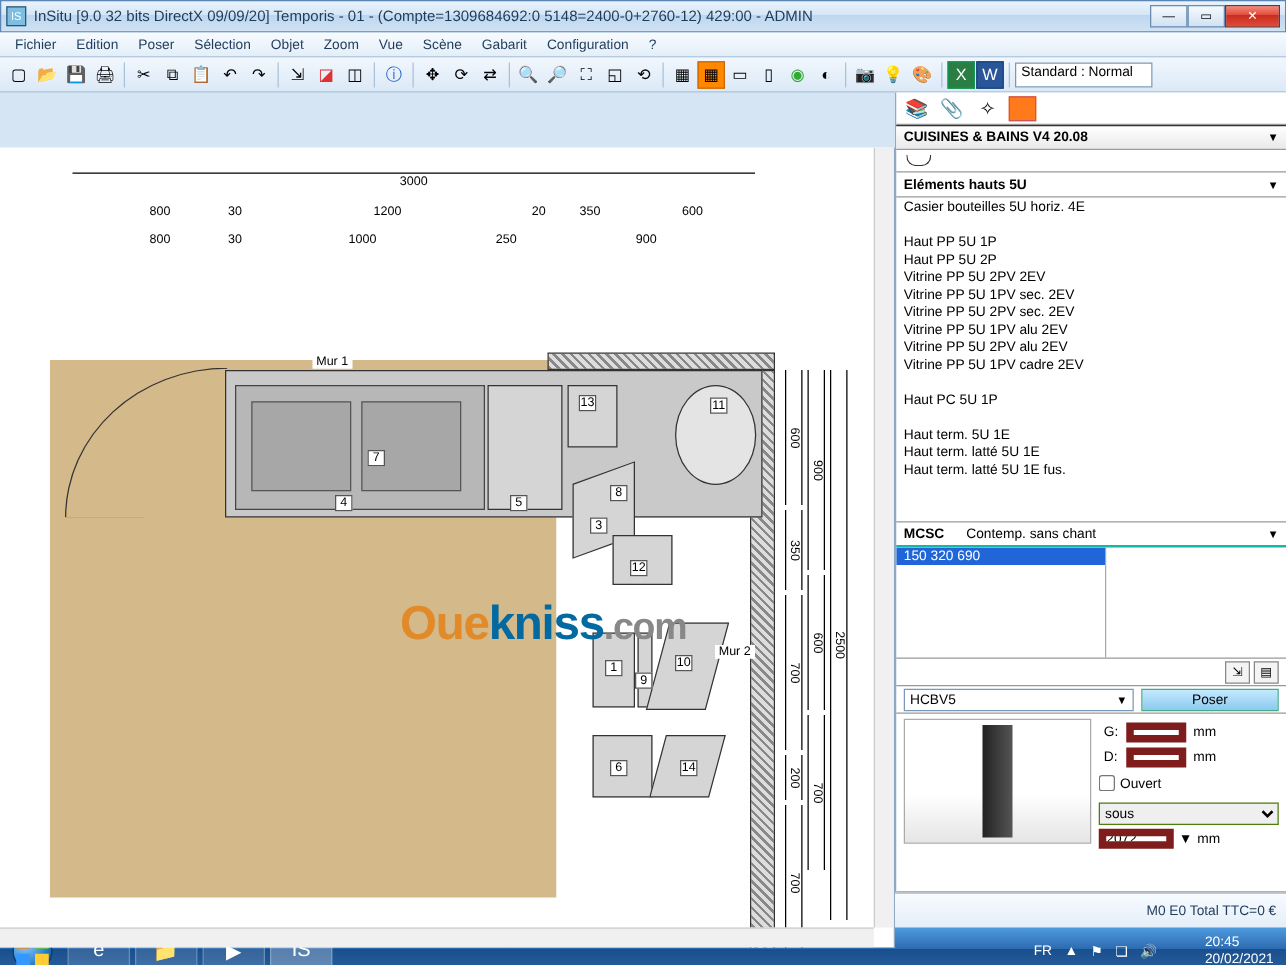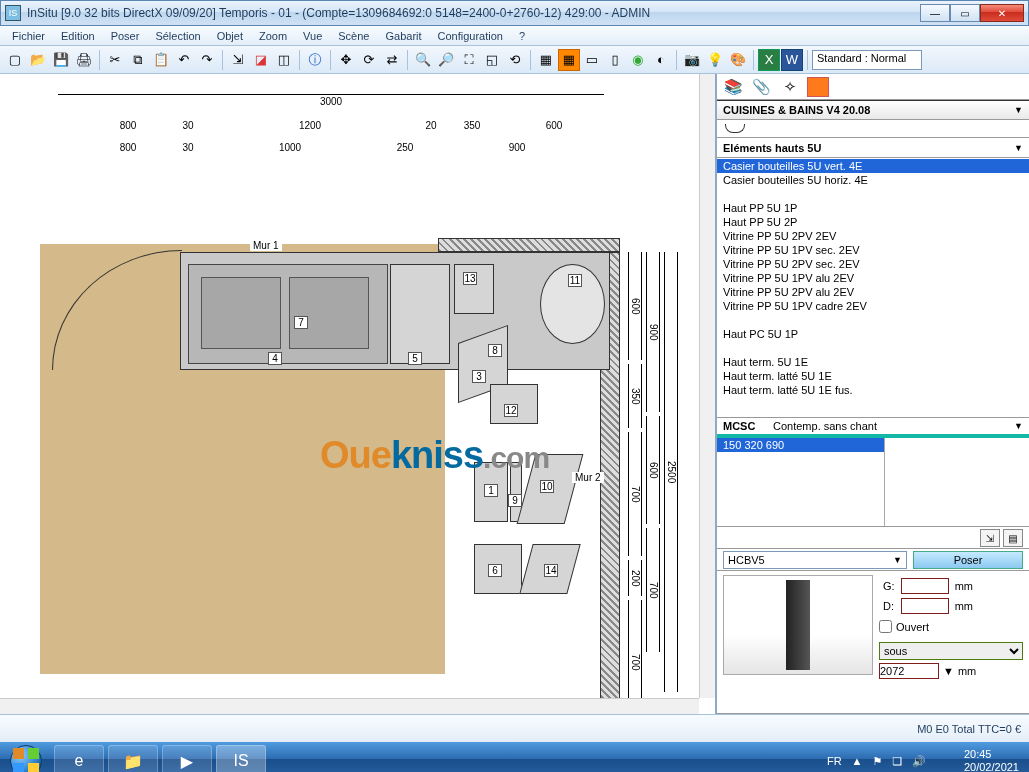--- a/index.html
+++ b/index.html
@@ -20,21 +20,21 @@
 
 .toolbar { height: 28px; background: linear-gradient(#f2f7fd,#dbe9f7); border-bottom: 1px solid #a9c2dc; display: flex; align-items: center; padding: 0 4px; gap: 1px; }
 .tb-btn { width: 22px; height: 22px; border: 1px solid transparent; display: flex; align-items: center; justify-content: center; cursor: default; font-size: 13px; }
 .tb-sep { width: 1px; height: 20px; background: #a9c2dc; margin: 0 3px; }
 .tb-combo { width: 110px; height: 20px; border: 1px solid #7a99b8; background: #fff; padding: 1px 4px; font-size: 11px; }
 
 
 .main { display: flex; height: 640px; }
 
 
-.canvas-wrap { width: 716px; height: 640px; background: #fff; position: relative; border-right: 1px solid #8fa9c4; overflow: hidden; }
+.canvas-wrap { width: 716px; height: 640px; background: #fff; position: relative; border-right: 1px solid #8fa9c4; overflow: hidden; margin-top: 44px; }
 .canvas-wrap .scroll-v { position: absolute; right: 0; top: 0; bottom: 16px; width: 16px; background: #f0f0f0; border-left: 1px solid #ccc; }
 .canvas-wrap .scroll-h { position: absolute; left: 0; right: 16px; bottom: 0; height: 16px; background: #f0f0f0; border-top: 1px solid #ccc; }
 .plan { position: absolute; left: 10px; top: 10px; right: 20px; bottom: 20px; }
 .floor { position: absolute; left: 30px; top: 160px; width: 405px; height: 430px; background: #d4b98a; }
 .wall-top { position: absolute; left: 170px; top: 168px; width: 430px; height: 118px; background: #c9c9c9; border: 1px solid #333; }
 .sink { position: absolute; left: 178px; top: 180px; width: 200px; height: 100px; background: #b7b7b7; border: 1px solid #444; }
 .sink::before { content:""; position:absolute; left:12px; top:12px; width:78px; height:70px; background:#a7a7a7; border:1px solid #555; }
 .sink::after  { content:""; position:absolute; left:100px; top:12px; width:78px; height:70px; background:#a7a7a7; border:1px solid #555; }
 .cab { position: absolute; background: #d5d5d5; border: 1px solid #333; }
 .cab.c5  { left:380px; top:180px; width:60px; height:100px; }
@@ -67,21 +67,21 @@
 .rp-hdr { height: 20px; background: linear-gradient(#fff,#e9e9e9); border-top: 1px solid #333; border-bottom:1px solid #999; padding: 2px 6px; font-weight: bold; display:flex; align-items:center; }
 .rp-hdr .dd { margin-left:auto; font-size:9px;}
 .rp-deco { height:18px; border-bottom:1px solid #999; position:relative; }
 .rp-deco::before{ content:""; position:absolute; left:8px; top:4px; width:18px; height:8px; border:1px solid #333; border-top:none; border-radius:0 0 8px 8px;}
 .rp-combo { height: 20px; border-bottom:1px solid #999; padding:2px 6px; font-weight:bold; display:flex; align-items:center;}
 .rp-combo .dd{margin-left:auto; font-size:9px;}
 .rp-list { flex:0 0 260px; overflow-y:auto; font-size:11px; line-height:14px; padding:1px 0; border-bottom:1px solid #999;}
 .rp-list .item { padding: 0 6px; white-space:nowrap; }
 .rp-list .item.sel { background: #2066d8; color: #fff; }
 .rp-list .spacer { height: 14px; }
-.rp-style { height:20px; display:flex; align-items:center; padding:2px 6px; border-bottom:4px solid #14b8a6;justify-content:space-between;}
+.rp-style { height:20px; display:flex; align-items:center; padding:2px 6px; border-bottom:2px solid #14b8a6;justify-content:space-between;}
 .rp-style .lbl{font-weight:bold; width:50px;}
 .rp-style .dd{margin-left:auto; font-size:9px;}
 .rp-dims { display:flex; border-bottom:1px solid #999;}
 .rp-dims .dimlist { width:168px; height:88px; border-right:1px solid #aaa; overflow-y:scroll; }
 .rp-dims .dimlist .row { padding:1px 6px; }
 .rp-dims .dimlist .row.sel { background:#2066d8; color:#fff; }
 .rp-dims .fields { flex:1; padding:2px 4px; font-size:11px;}
 .rp-dims .btn-lph { width:100%; height:20px; background:linear-gradient(#fdfdfd,#e4e4e4); border:1px solid #888; margin-bottom:3px; font-size:11px;}
 .rp-dims table td { padding:1px 2px;}
 .rp-dims input { width:48px; height:16px; border:1px solid #7a99b8; font-size:11px; padding:0 2px;}
@@ -89,21 +89,21 @@
 .rp-mini-ic span { width:20px; height:18px; border:1px solid #888; background:#f4f4f4; font-size:10px; display:flex; align-items:center; justify-content:center;}
 .rp-ref { height:22px; display:flex; padding:2px 6px; gap:6px; border-bottom:1px solid #999;}
 .rp-ref .sel { flex:1; border:1px solid #7a99b8; height:18px; padding:1px 4px; font-size:11px; display:flex; align-items:center;}
 .rp-ref .sel .dd{margin-left:auto; font-size:9px;}
 .rp-ref .poser-btn { width:110px; height:18px; background:linear-gradient(#c5eaff,#8cc9f0); border:1px solid #4a8; font-size:11px;}
 .rp-preview { flex:1; display:flex; padding:4px 6px; gap:6px; border-bottom:1px solid #999;}
 .rp-preview .thumb { width:150px; height:100px; background:linear-gradient(#fff 60%,#e5e5e5); border:1px solid #aaa; display:flex; align-items:center; justify-content:center;}
 .rp-preview .thumb .obj { width:24px; height:90px; background:linear-gradient(90deg,#222,#555); }
 .rp-preview .pf { flex:1; font-size:11px;}
 .rp-preview .pf table td{padding:1px 2px;}
-.rp-preview input { width:48px; height:16px; border:1px solid #7f1d1d; font-size:11px;}
+.rp-preview input { width:48px; height:16px; border:6px solid #7f1d1d; font-size:11px;}
 .rp-preview input.wide{width:60px;}
 .rp-preview .chk{display:flex; align-items:center; gap:4px; margin:3px 0;}
 .rp-preview .chk input{width:13px; height:13px;}
 .rp-preview select{width:100%; height:18px; border:1px solid #4d7c0f; font-size:11px; margin-top:6px;}
 .rp-preview .lastrow{display:flex; align-items:center; gap:4px; margin-top:3px;}
 
 
 .statusbar { height: 28px; background: linear-gradient(#f7fbff,#e4eef8); border-top: 1px solid #a9c2dc; display:flex; align-items:center; justify-content:flex-end; padding:0 8px; font-size:11px; color:#1f3b5b;}
 
 
@@ -272,21 +272,20 @@
     <div class="rp-hdr">
       <span>CUISINES &amp; BAINS V4 20.08</span>
         <span class="dd">▼</span>
     </div>
     <div class="rp-deco"></div>
     <div class="rp-combo">
       <span>Eléments hauts 5U</span>
         <span class="dd">▼</span>
     </div>
     <div class="rp-list" id="rp-list">
-        <div class="item sel">Casier bouteilles 5U vert. 4E</div>
         <div class="item">Casier bouteilles 5U horiz. 4E</div>
         <div class="spacer"></div>
         <div class="item">Haut PP 5U 1P</div>
         <div class="item">Haut PP 5U 2P</div>
         <div class="item">Vitrine PP 5U 2PV 2EV</div>
         <div class="item">Vitrine PP 5U 1PV sec. 2EV</div>
         <div class="item">Vitrine PP 5U 2PV sec. 2EV</div>
         <div class="item">Vitrine PP 5U 1PV alu 2EV</div>
         <div class="item">Vitrine PP 5U 2PV alu 2EV</div>
         <div class="item">Vitrine PP 5U 1PV cadre 2EV</div>

